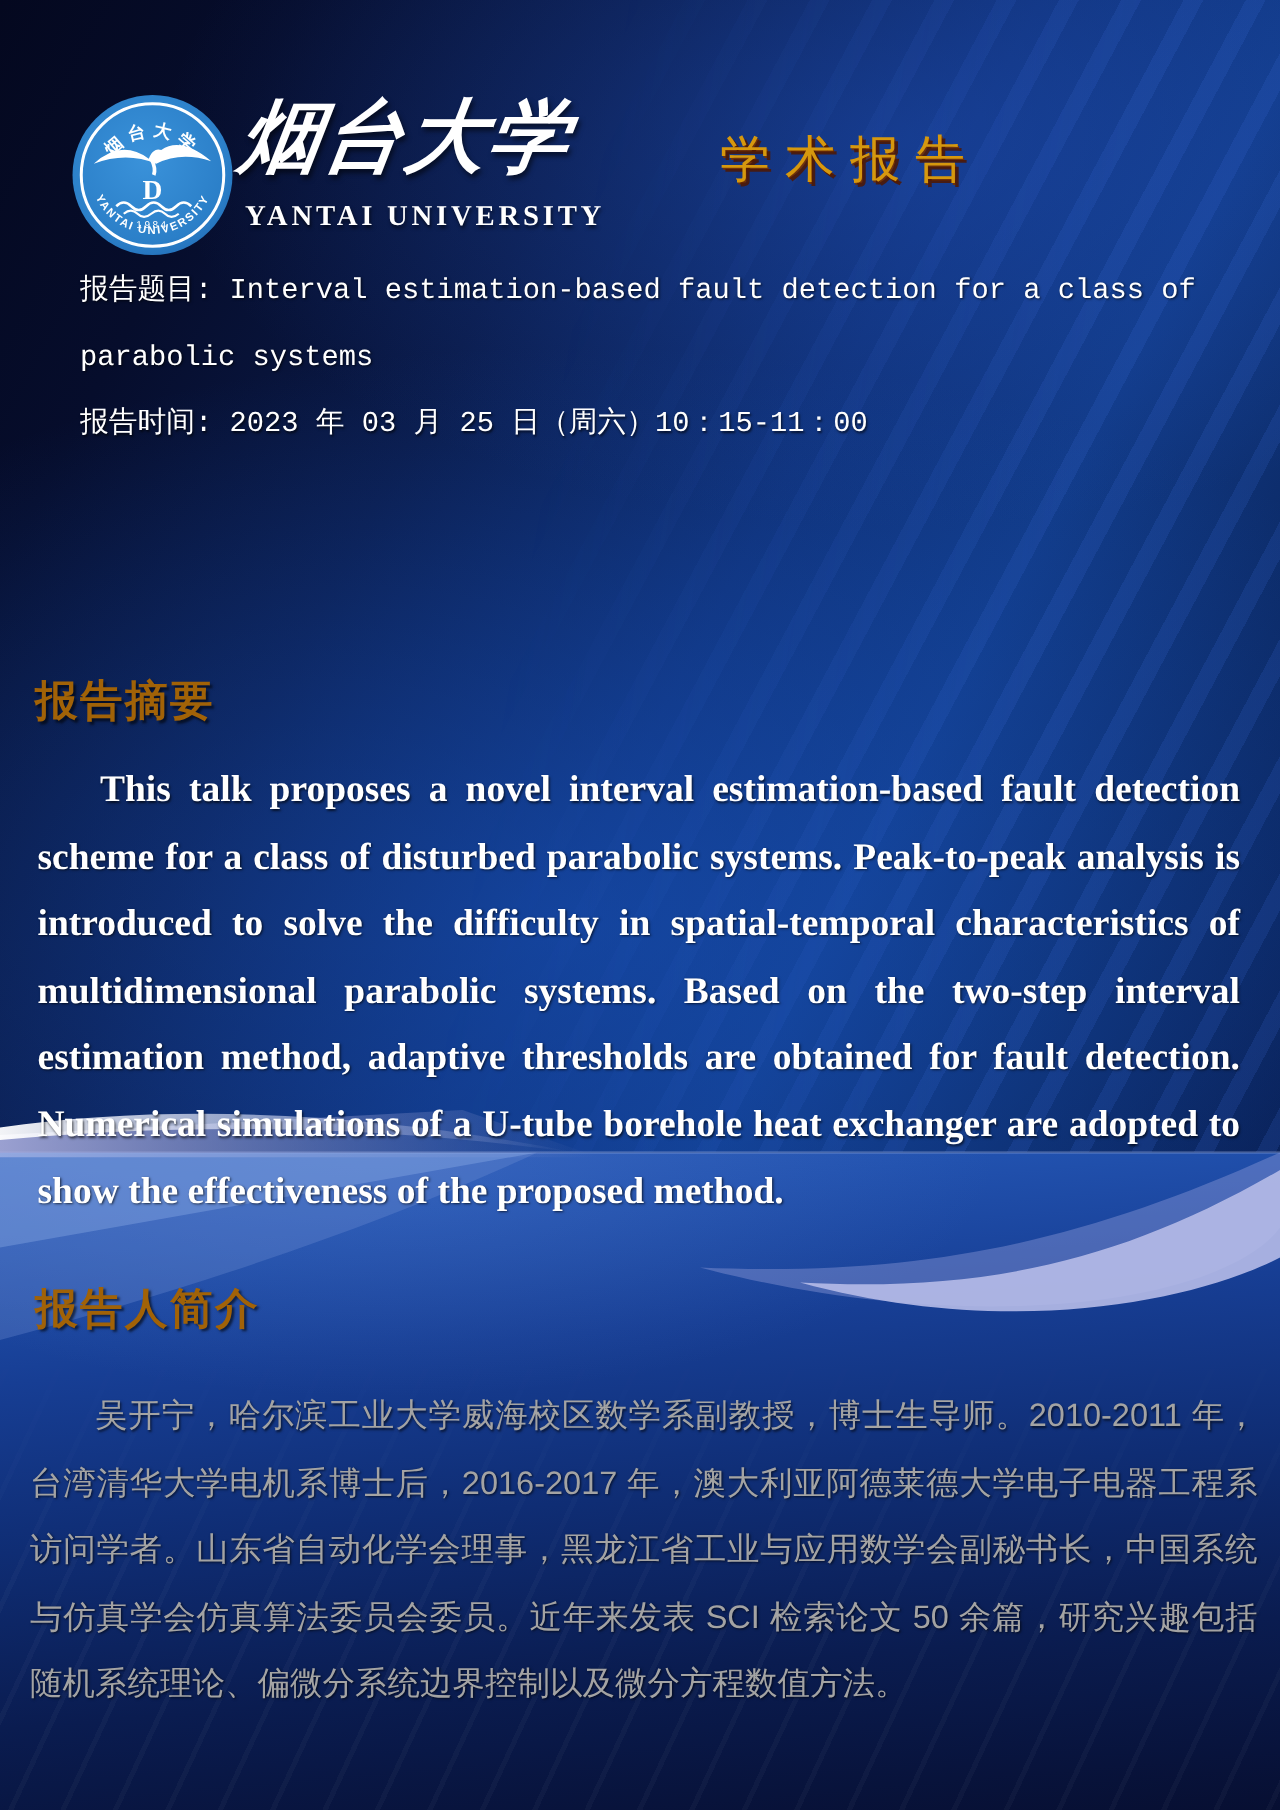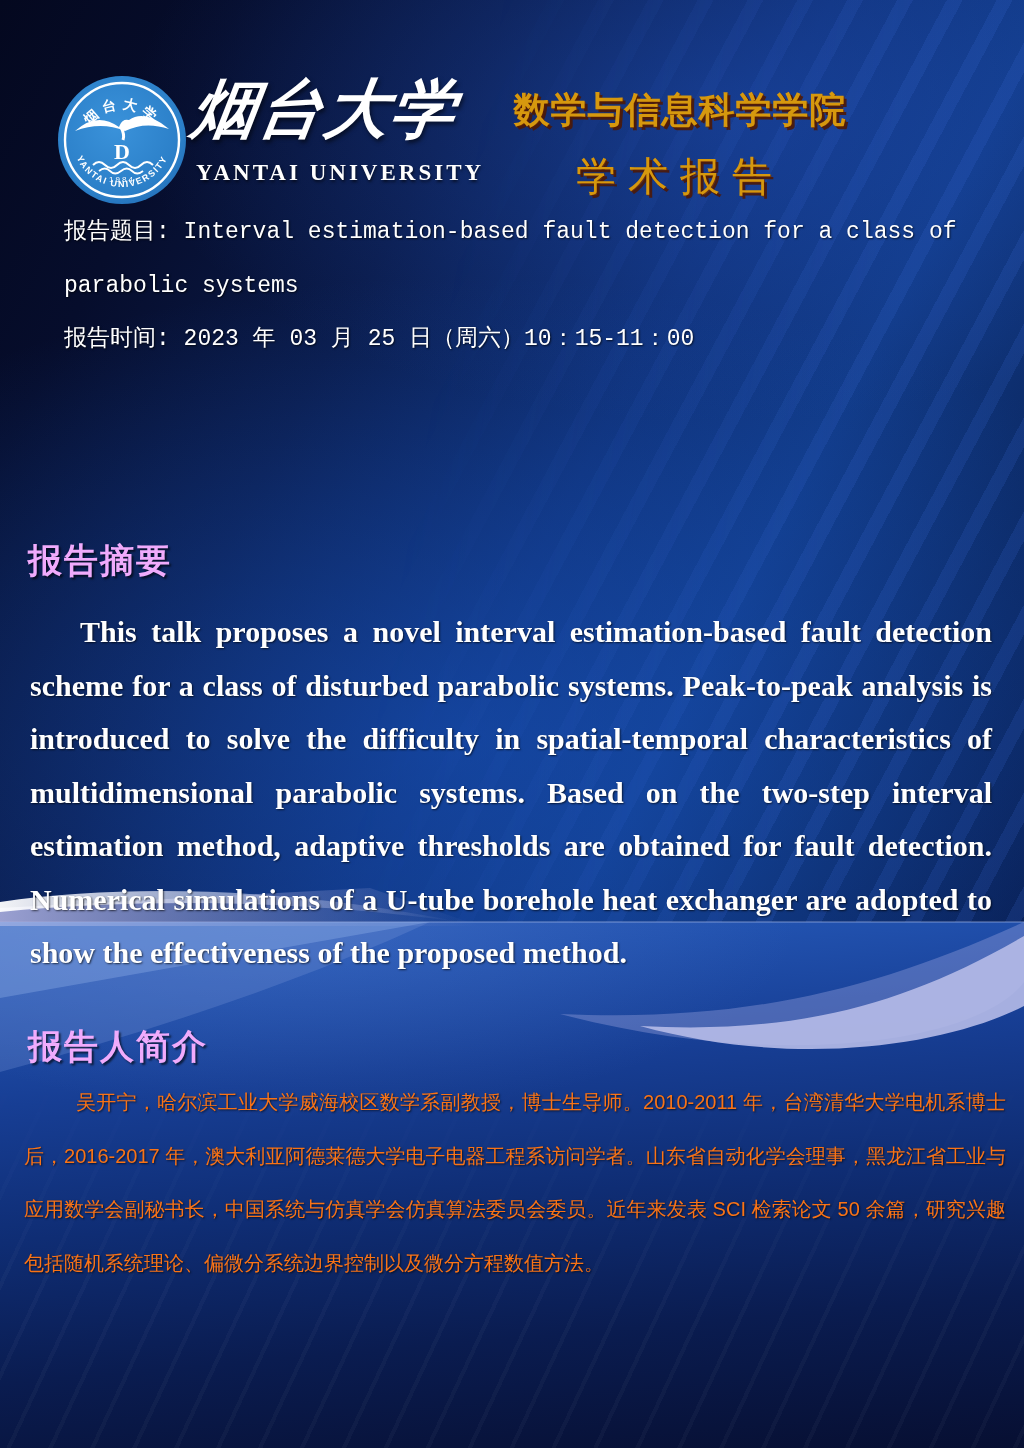--- a/index.html
+++ b/index.html
@@ -69,35 +69,35 @@
   .info{
     position:absolute;left:64px;top:206px;width:908px;
     color:#fff;font-size:23px;line-height:53.5px;
     font-family:"Liberation Mono", monospace;
     text-shadow:1px 1px 2px rgba(0,0,0,0.7);
   }
   .info p{margin:0;}
   
   .sec-heading{
     position:absolute;left:28px;
-    color:#f0abfc;font-weight:bold;font-size:34px;letter-spacing:2px;
+    color:#a16207;font-weight:bold;font-size:34px;letter-spacing:2px;
     text-shadow:2px 2px 2px rgba(0,0,0,0.6);white-space:nowrap;
   }
   .abstract-heading{top:538px;}
   .bio-heading{top:1024px;}
   
   .abstract-body{
     position:absolute;left:30px;top:605px;width:962px;
     color:#fff;font-family:"Liberation Serif", serif;font-weight:bold;
     font-size:30px;line-height:53.5px;text-align:justify;text-indent:50px;
     text-shadow:1px 1px 2px rgba(0,0,0,0.65);
   }
   .bio-body{
-    position:absolute;left:24px;top:1076px;width:982px;
-    color:#f97316;font-size:20px;line-height:53.5px;text-align:justify;text-indent:52px;
+    position:absolute;left:24px;top:1106px;width:982px;
+    color:#a3a3a3;font-size:26px;line-height:53.5px;text-align:justify;text-indent:52px;
     text-shadow:1px 1px 2px rgba(0,0,0,0.65);
   }
 </style>
 </head>
 <body>
 
 <div class="poster">
 
   <div class="bg-top"></div>
   <div class="bg-bottom"></div>
@@ -149,21 +149,20 @@
     <text x="65" y="107" text-anchor="middle" font-size="8" fill="#ffffff" letter-spacing="2">1984</text>
     <text font-size="9" font-weight="bold" fill="#ffffff" letter-spacing="1.5">
       <textPath href="#arcBottom" startOffset="50%" text-anchor="middle">YANTAI UNIVERSITY</textPath>
     </text>
   </svg>
 
   <div class="univ-cn">烟台大学</div>
   <div class="univ-en">YANTAI UNIVERSITY</div>
 
   <div class="header-right">
-    <div class="college">数学与信息科学学院</div>
     <div class="report-type">学术报告</div>
   </div>
 
   <div class="info">
     <p><span>报告题目: </span><span>Interval estimation-based fault detection for a class of parabolic systems</span></p>
     <p><span>报告时间: </span><span>2023 年 03 月 25 日（周六）10：15-11：00</span></p>
   </div>
 
   <div class="sec-heading abstract-heading">报告摘要</div>
   <div class="abstract-body">This talk proposes a novel interval estimation-based fault detection scheme for a class of disturbed parabolic systems. Peak-to-peak analysis is introduced to solve the difficulty in spatial-temporal characteristics of multidimensional parabolic systems. Based on the two-step interval estimation method, adaptive thresholds are obtained for fault detection. Numerical simulations of a U-tube borehole heat exchanger are adopted to show the effectiveness of the proposed method.</div>

